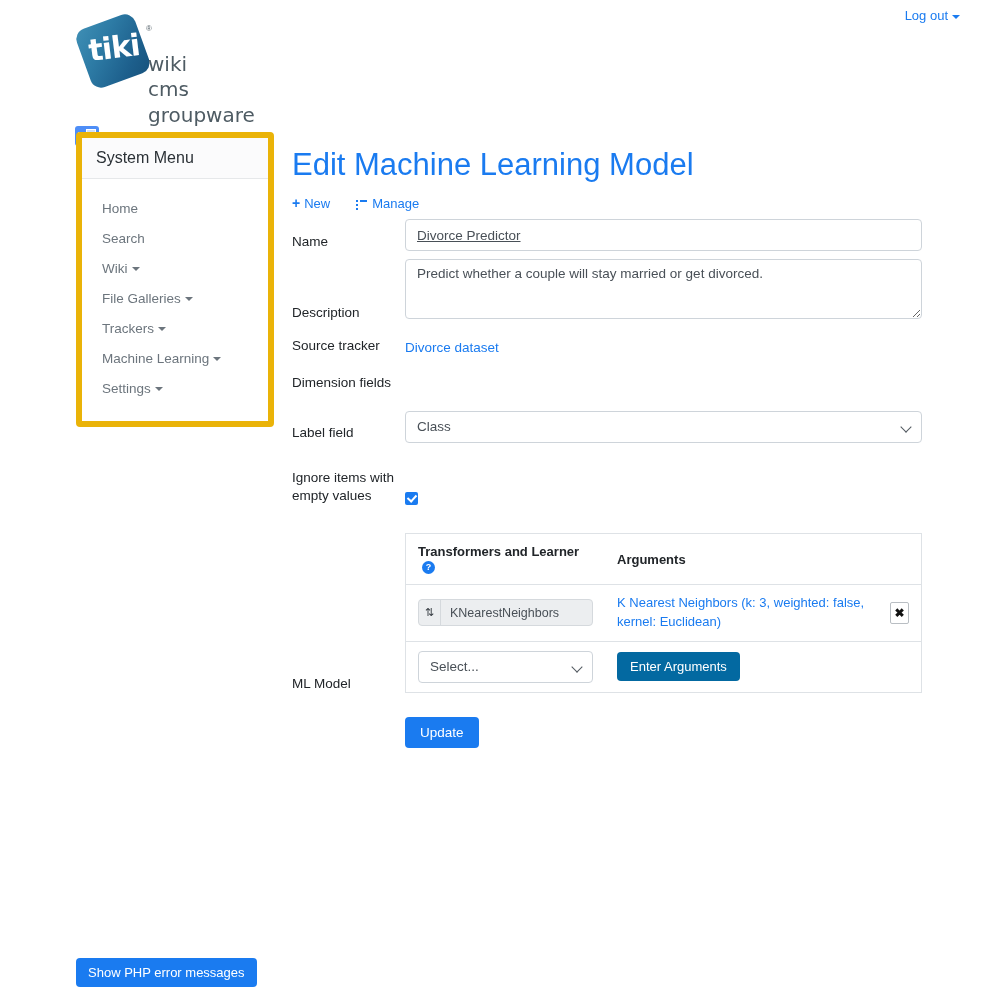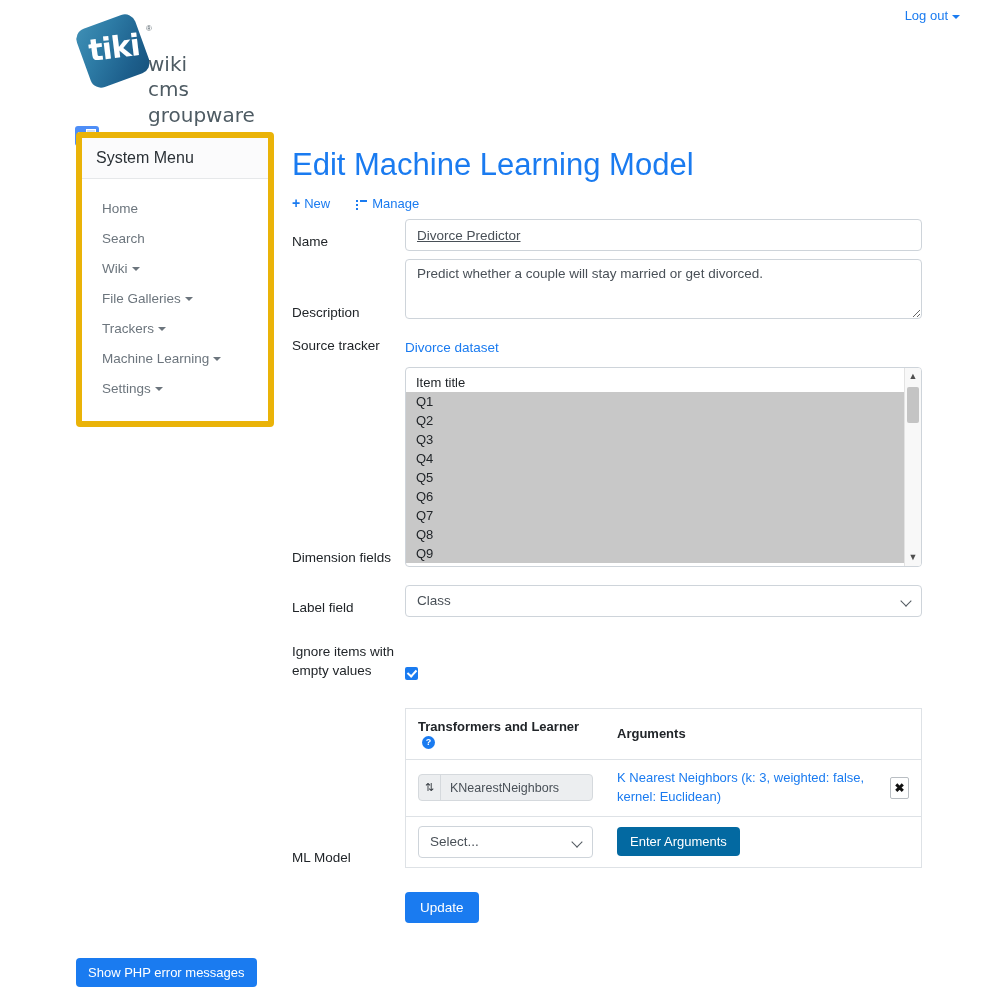--- a/index.html
+++ b/index.html
@@ -539,41 +539,20 @@
 
   <div class="form-row">
     <div class="form-label">Source tracker</div>
     <div class="form-ctl">
       <a class="plain-link">Divorce dataset</a>
     </div>
   </div>
 
   <div class="form-row" style="margin-top:12px;">
     <div class="form-label">Dimension fields</div>
-    <div class="form-ctl">
-      <div class="multi-select">
-        <div class="ms-inner">
-          <div class="ms-opt">Item title</div>
-          <div class="ms-opt selected">Q1</div>
-          <div class="ms-opt selected">Q2</div>
-          <div class="ms-opt selected">Q3</div>
-          <div class="ms-opt selected">Q4</div>
-          <div class="ms-opt selected">Q5</div>
-          <div class="ms-opt selected">Q6</div>
-          <div class="ms-opt selected">Q7</div>
-          <div class="ms-opt selected">Q8</div>
-          <div class="ms-opt selected">Q9</div>
-        </div>
-        <div class="ms-scroll">
-          <div class="ms-arrow up">▲</div>
-          <div class="ms-thumb"></div>
-          <div class="ms-arrow down">▼</div>
-        </div>
-      </div>
-    </div>
   </div>
 
   <div class="form-row" style="margin-top:18px;">
     <div class="form-label">Label field</div>
     <div class="form-ctl">
       <div class="select-box">
         <span>Class</span>
         <span class="chev"></span>
       </div>
     </div>

